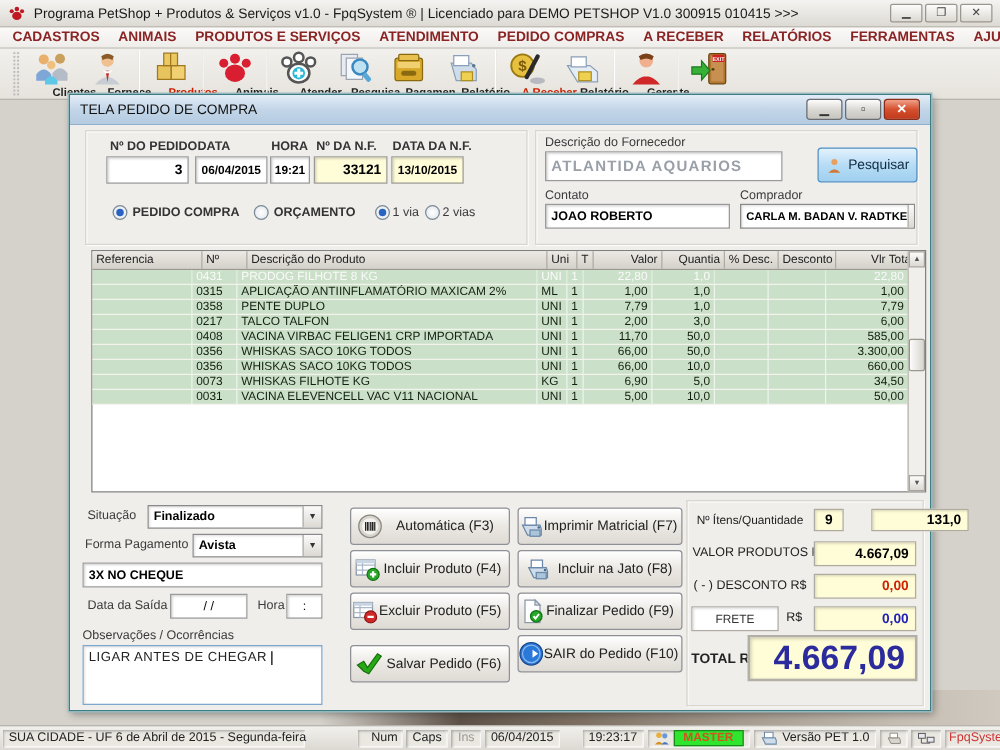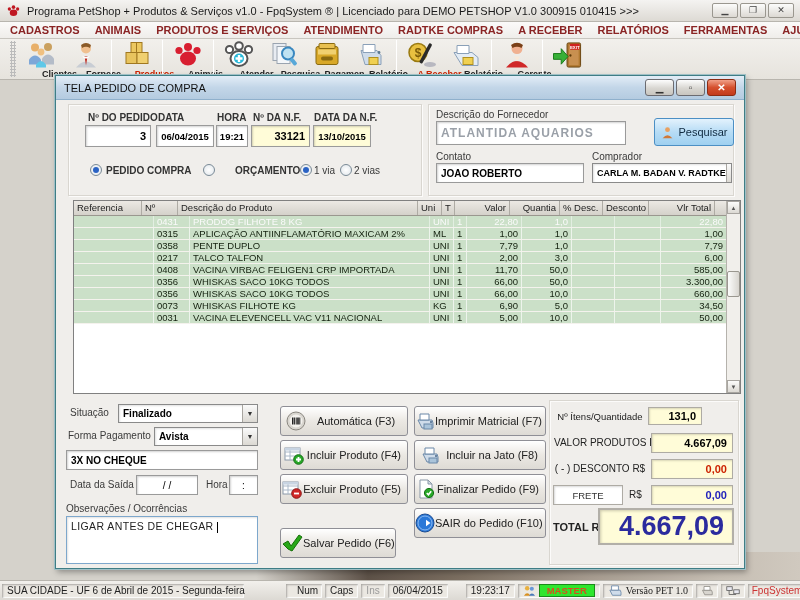--- a/index.html
+++ b/index.html
@@ -147,21 +147,21 @@
     <div class="capbtn">❐</div>
     <div class="capbtn">✕</div>
   </div>
 </div>
 
 <div id="menubar">
   <span>CADASTROS</span>
   <span>ANIMAIS</span>
   <span>PRODUTOS E SERVIÇOS</span>
   <span>ATENDIMENTO</span>
-  <span>RADTKE COMPRAS</span>
+  <span>PEDIDO COMPRAS</span>
   <span>A RECEBER</span>
   <span>RELATÓRIOS</span>
   <span>FERRAMENTAS</span>
   <span>AJUDA</span>
 </div>
 
 <div id="toolbar">
   <div class="grip"></div>
 
   <div class="titem">
@@ -318,21 +318,21 @@
   <span class="lbl b" style="left:161px; top:36px;">HORA</span>
   <div class="field c" style="left:160px; top:49px; width:32px; height:22px; font-size:9.5px; padding:0 1px;">19:21</div>
   <span class="lbl b" style="left:197px; top:36px;">Nº DA N.F.</span>
   <div class="field yellow r" style="left:195px; top:49px; width:59px; height:22px; font-size:11px;">33121</div>
   <span class="lbl b" style="left:258px; top:36px;">DATA DA N.F.</span>
   <div class="field yellow c" style="left:257px; top:49px; width:58px; height:22px; font-size:9.5px; padding:0 1px;">13/10/2015</div>
 
   <div class="radio on" style="left:34px; top:88px;"></div>
   <span class="lbl b" style="left:50px; top:89px;">PEDIDO COMPRA</span>
   <div class="radio" style="left:147px; top:88px;"></div>
-  <span class="lbl b" style="left:163px; top:89px;margin-left:16px;">ORÇAMENTO</span>
+  <span class="lbl b" style="left:163px; top:89px;">ORÇAMENTO</span>
   <div class="radio on" style="left:244px; top:88px;"></div>
   <span class="lbl" style="left:258px; top:89px;">1 via</span>
   <div class="radio" style="left:284px; top:88px;"></div>
   <span class="lbl" style="left:298px; top:89px;">2 vias</span>
 
   <div class="group" style="left:372px; top:28px; width:306px; height:92px;"></div>
   <span class="lbl" style="left:380px; top:33px;">Descrição do Fornecedor</span>
   <div class="field" style="left:380px; top:45px; width:190px; height:24px; font-size:12px; color:#9aa0a8; letter-spacing:1px;">ATLANTIDA AQUARIOS</div>
   <div id="btn-pesquisar">
     <svg width="13" height="13" viewBox="0 0 16 16">
@@ -344,21 +344,21 @@
   <span class="lbl" style="left:380px; top:75px;">Contato</span>
   <div class="field" style="left:380px; top:87px; width:148px; height:20px;">JOAO ROBERTO</div>
   <span class="lbl" style="left:536px; top:75px;">Comprador</span>
   <div class="dd" style="left:536px; top:87px; width:140px; height:20px; font-size:9px;">
     <span>CARLA M. BADAN V. RADTKE</span>
     <span class="arr">▼</span>
   </div>
 
   <div id="table">
     <div id="thead">
-        <div class="hcell" style="width: 68px;">Referencia</div>
+        <div class="hcell" style="width: 88px;">Referencia</div>
         <div class="hcell" style="width: 36px;">Nº</div>
         <div class="hcell" style="width: 240px;">Descrição do Produto</div>
         <div class="hcell" style="width: 24px;">Uni</div>
         <div class="hcell" style="width: 13px;">T</div>
         <div class="hcell r" style="width: 55px;">Valor</div>
         <div class="hcell r" style="width: 50px;">Quantia</div>
         <div class="hcell" style="width: 43px;">% Desc.</div>
         <div class="hcell" style="width: 46px;">Desconto</div>
         <div class="hcell r" style="width: 66px;">Vlr Total</div>
       </div>
@@ -536,21 +536,21 @@
           <line x1="1" y1="7" x2="16" y2="7" stroke="#aab8c8"></line>
           <line x1="1" y1="11" x2="16" y2="11" stroke="#aab8c8"></line>
           <line x1="6" y1="3" x2="6" y2="15" stroke="#aab8c8"></line>
           <rect x="1" y="3" width="15" height="2.6" fill="#c8d4e2"></rect>
           <circle cx="14.5" cy="14.5" r="4.8" fill="#d02828" stroke="#8a1515"></circle>
           <rect x="12" y="13.6" width="5" height="1.8" fill="#fff"></rect>
         </svg>
       </span>
     <span class="atext">Excluir Produto (F5)</span>
   </div>
-  <div class="abtn" style="left:224px; top:452px; width:116px;">
+  <div class="abtn" style="left:224px; top:440px; width:128px;">
     <span class="ic">
         <svg width="22" height="20" viewBox="0 0 22 20">
           <path d="M2 11l5-3 3 5 8-11 3 2-10 14-4-2z" fill="#28a818" stroke="#157008"></path>
         </svg>
       </span>
     <span class="atext">Salvar Pedido  (F6)</span>
   </div>
   <div class="abtn" style="left:358px; top:330px; width:132px;">
     <span class="ic">
         <svg width="20" height="20" viewBox="0 0 20 20">
@@ -591,21 +591,21 @@
           <circle cx="10" cy="10" r="7" fill="none" stroke="#8ab8f0"></circle>
           <path d="M5 10h6V6.8L15.5 10 11 13.2V10z" fill="#fff"></path>
         </svg>
       </span>
     <span class="atext">SAIR do Pedido  (F10)</span>
   </div>
 
   <div class="group" style="left:493px; top:324px; width:190px; height:165px;"></div>
   <span class="tot-label" style="left:498px; top:335px; width:92px; font-size:9.5px;">Nº Ítens/Quantidade</span>
   <div class="tot-field" style="left:595px; top:331px; width:24px; height:18px; justify-content:center;">9</div>
-  <div class="tot-field" style="left:592px; top:331px; width:54px; height:18px;">131,0</div>
+  <div class="tot-field" style="left:641px; top:331px; width:78px; height:18px;">131,0</div>
   <span class="tot-label" style="left:498px; top:361px; width:92px;">VALOR PRODUTOS R$</span>
   <div class="tot-field" style="left:595px; top:357px; width:82px; height:20px;">4.667,09</div>
   <span class="tot-label" style="left:498px; top:387px; width:92px;">( - ) DESCONTO R$</span>
   <div class="tot-field red" style="left:595px; top:383px; width:82px; height:20px;">0,00</div>
   <div id="frete-box">FRETE</div>
   <span class="tot-label" style="left:573px; top:413px;">R$</span>
   <div class="tot-field blue" style="left:595px; top:409px; width:82px; height:20px;">0,00</div>
   <span class="tot-label" style="left:497px; top:445px; font-size:11px; font-weight:bold; text-align:left;">TOTAL  R$</span>
   <div id="total-big">4.667,09</div>
 </div>
@@ -619,21 +619,21 @@
   <div class="seg" style="margin-left:18px; width:54px; justify-content:center;">19:23:17</div>
   <div class="seg" style="margin-left:3px;">
     <svg width="13" height="12" viewBox="0 0 14 12">
         <circle cx="4.5" cy="3" r="2.4" fill="#e8b040"></circle>
         <path d="M1 11q3.5-5 7 0z" fill="#d89020"></path>
         <circle cx="9.5" cy="3.5" r="2.2" fill="#6898d8"></circle>
         <path d="M6.5 11q3-4.5 6.5 0z" fill="#4878b8"></path>
       </svg>
     <span id="master-box">MASTER</span>
   </div>
-  <div class="seg" style="margin-left:3px;font-family:Liberation Serif, serif;">
+  <div class="seg" style="margin-left:3px;">
     <svg width="14" height="12" viewBox="0 0 16 14">
         <path d="M2 6h12l1 2.5V12H5z" fill="#cfdcea" stroke="#6a88a8"></path>
         <path d="M4 1h8v5H4z" fill="#fff" stroke="#6a88a8"></path>
       </svg>
     <span style="margin-left:4px;">Versão PET 1.0</span>
   </div>
   <div class="seg" style="margin-left:3px; width:22px; justify-content:center;">
     <svg width="14" height="12" viewBox="0 0 16 14">
         <path d="M2 6h12l1 2.5V12H5z" fill="#d8d5cf" stroke="#8a8780"></path>
         <path d="M4 1h8v5H4z" fill="#fff" stroke="#8a8780"></path>

